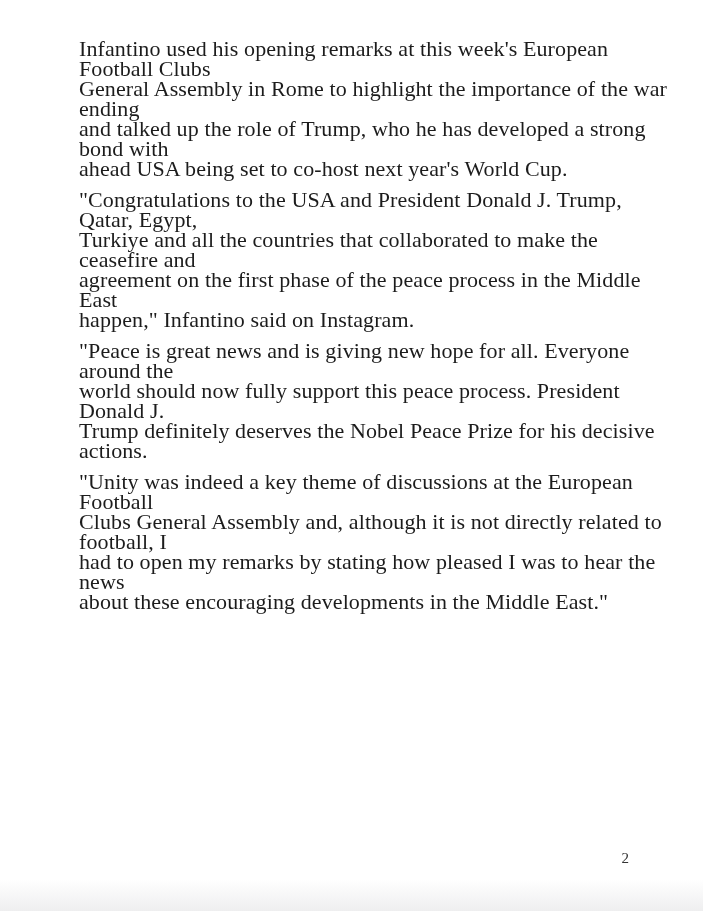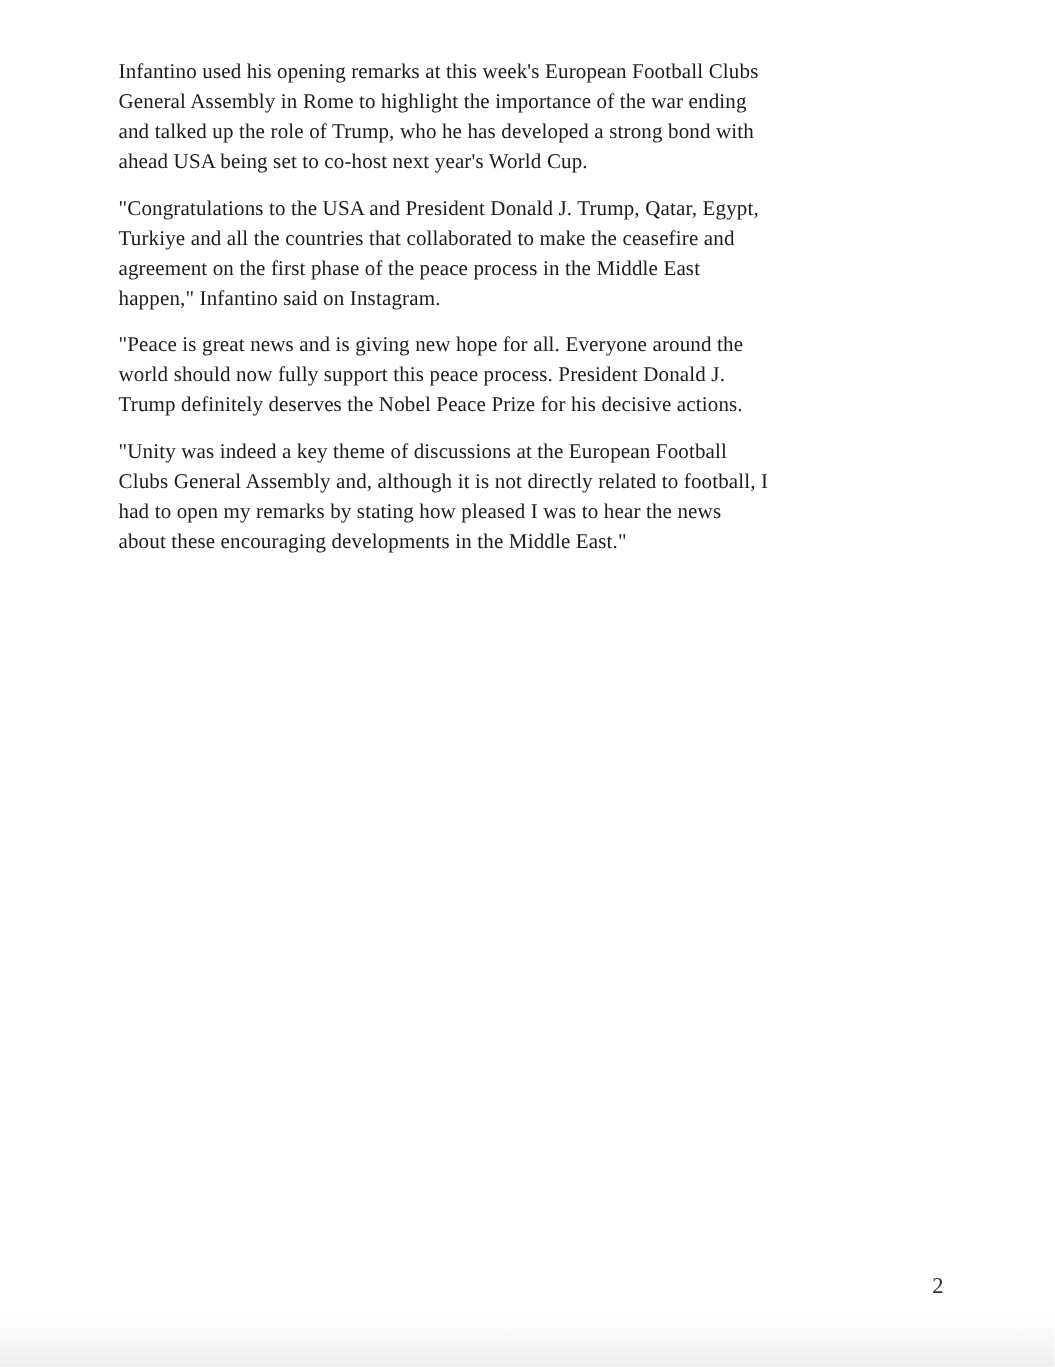--- a/index.html
+++ b/index.html
@@ -19,21 +19,21 @@
     top: 0;
     left: 0;
     width: 703px;
     height: 911px;
     background: #ffffff;
     box-sizing: border-box;
     padding: 39px 30px 0 79px;
   }
   .page p {
     margin: 0 0 11px 0;
-    font-size: 14px;
+    font-size: 22px;
     line-height: 20px;
     color: #1c1c1c;
     white-space: pre-line;
     letter-spacing: 0.1px;
   }
   .page-number {
     position: absolute;
     top: 851px;
     right: 74px;
     font-size: 15px;

